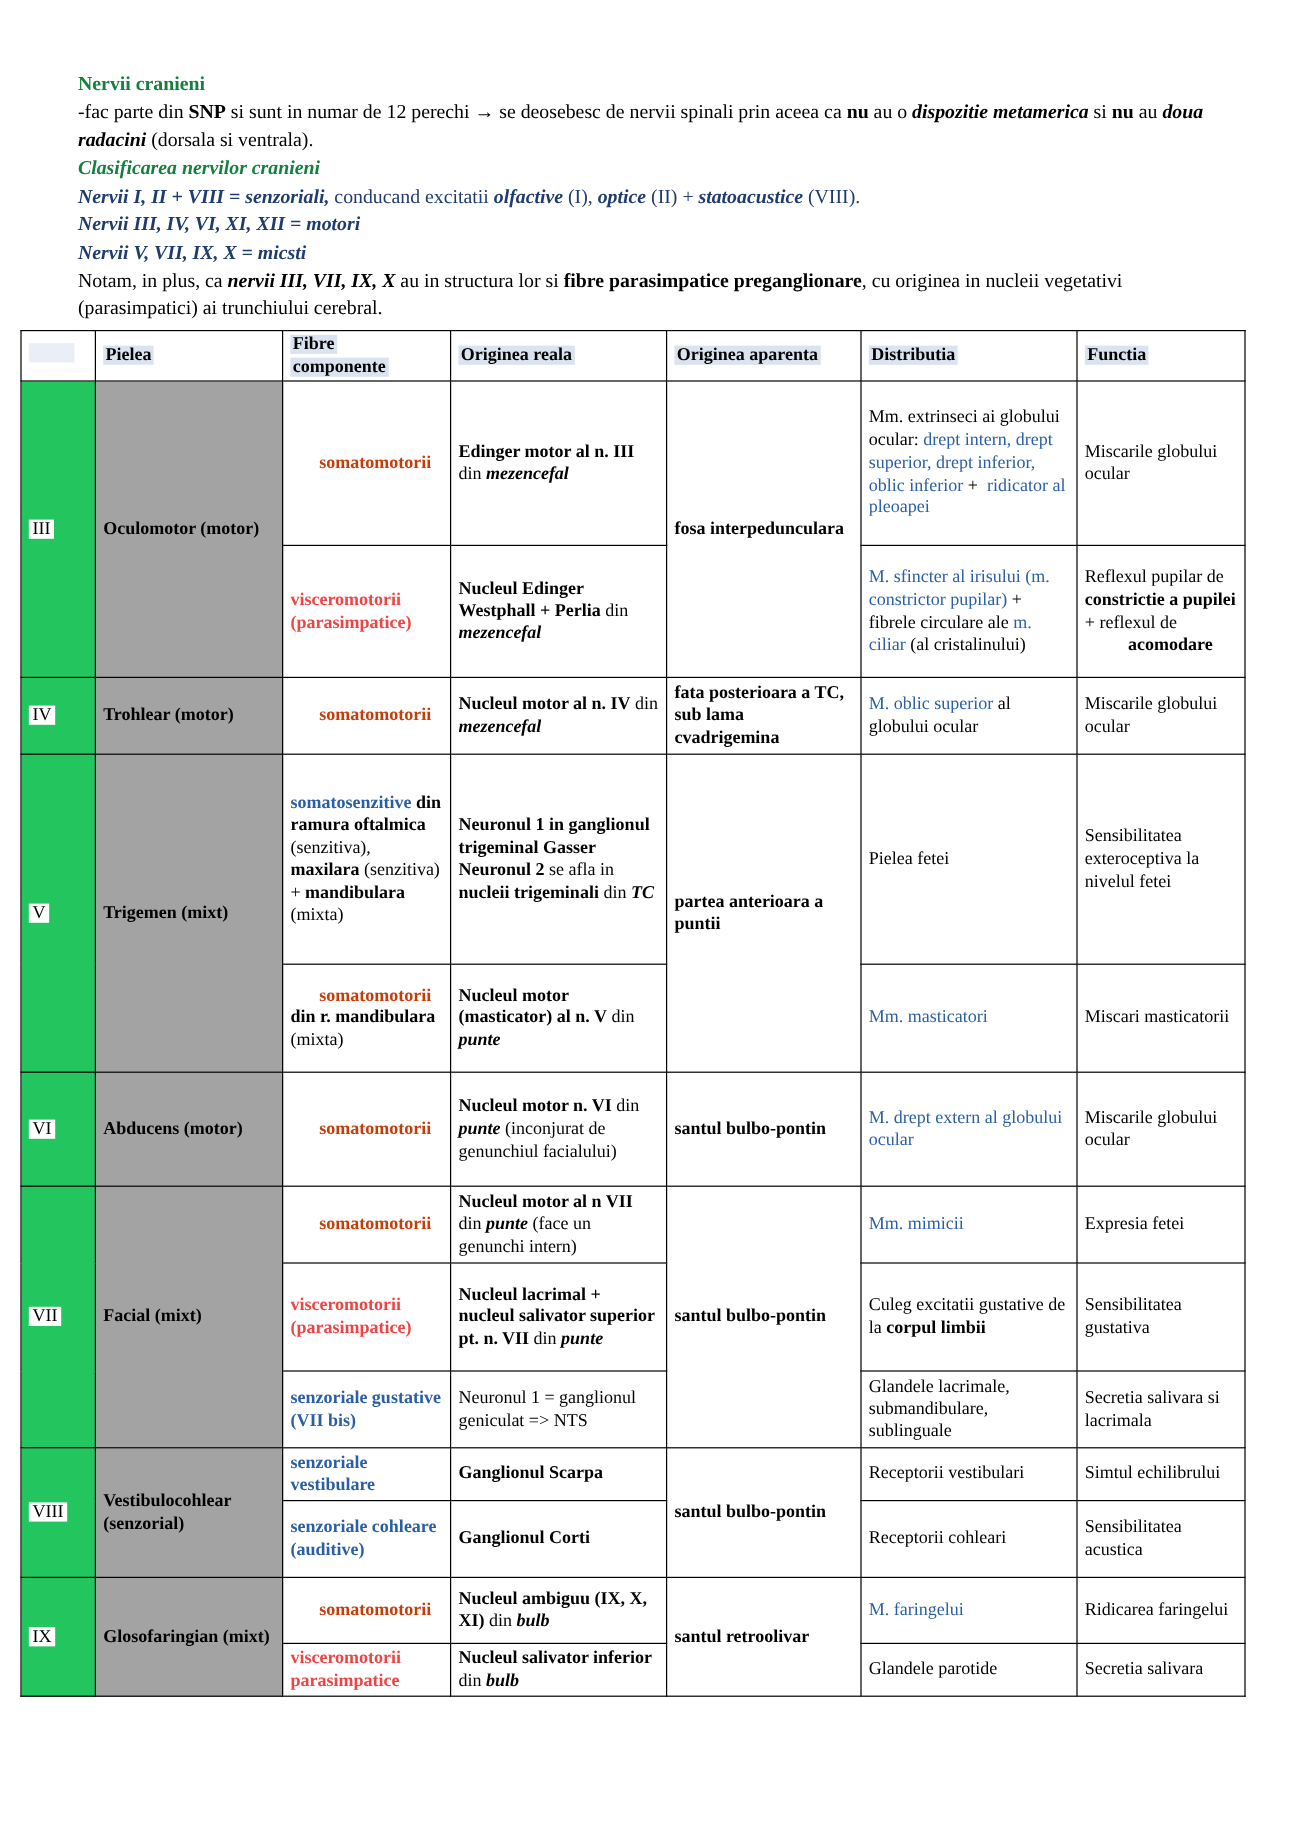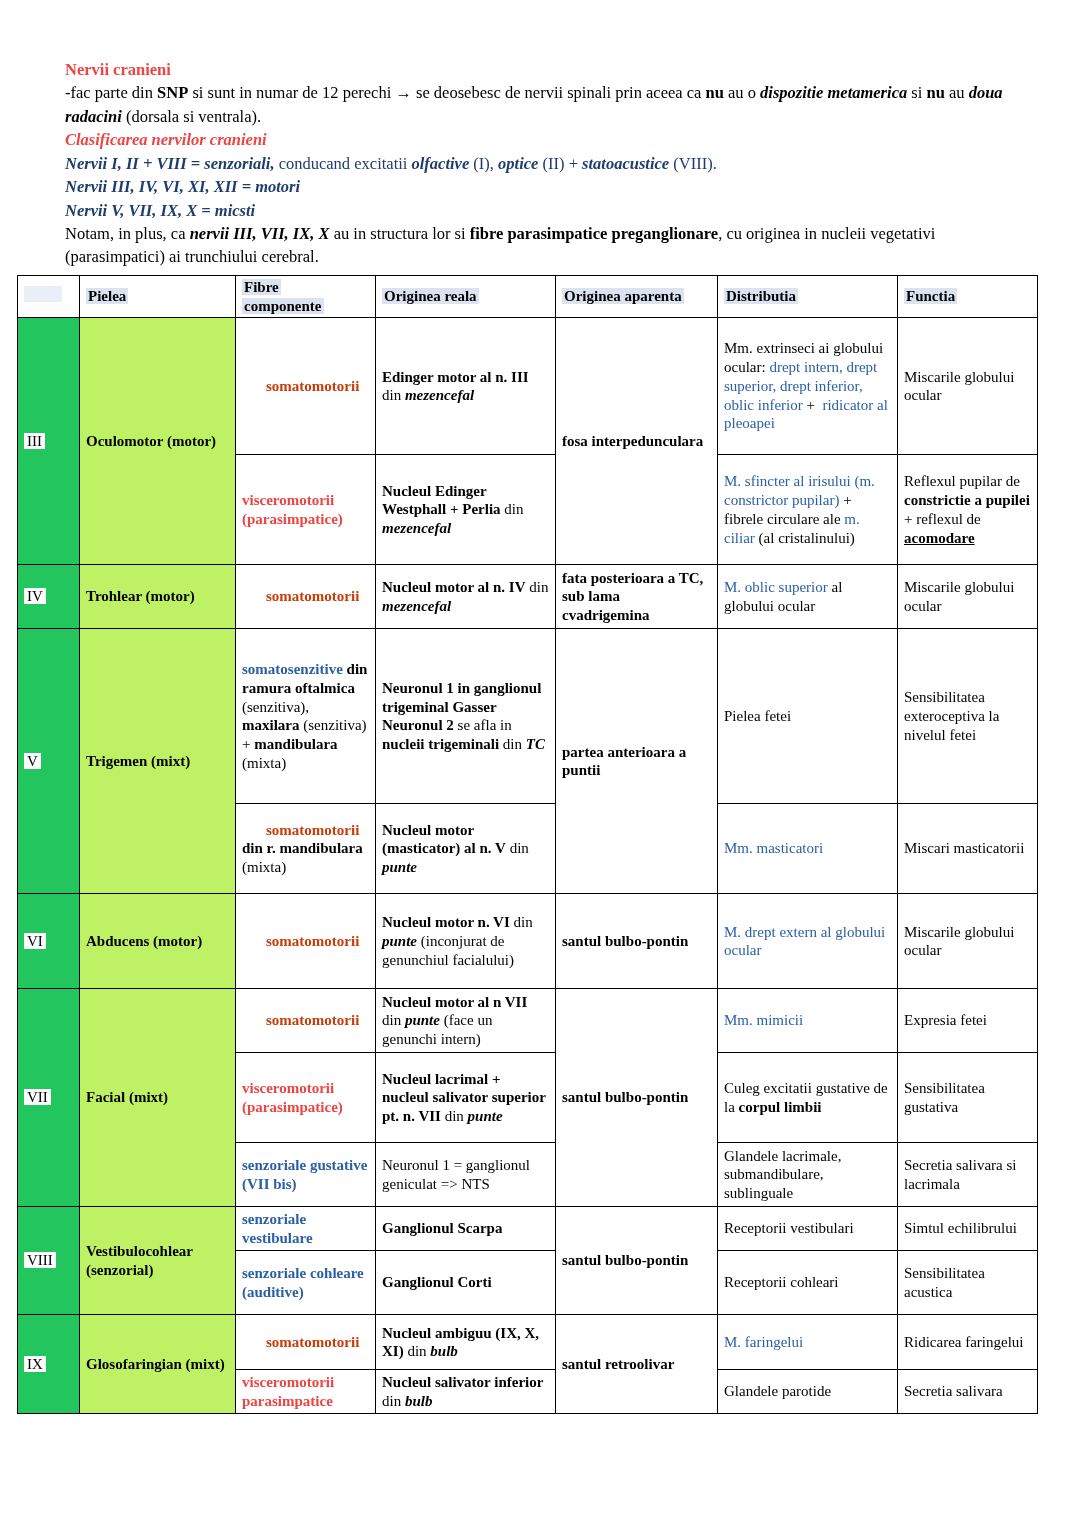--- a/index.html
+++ b/index.html
@@ -28,26 +28,26 @@
     text-align:left;
     white-space:pre-wrap;
     word-wrap:break-word;
     font-weight:normal;
   }
   table.nerves th{font-weight:bold;}
   .hl{background:#dbe3f0;padding:0 2px;box-decoration-break:clone;-webkit-box-decoration-break:clone;white-space:pre-wrap;}
   .hl-empty{display:inline-block;width:38px;height:16px;background:#e9eef7;}
   .cnum{background:#22c55e;font-weight:bold;}
   .cnum .hl-w{background:#ffffff;padding:0 3px;}
-  .cname{background:#bef264;}
+  .cname{background:#a3a3a3;}
   
   .r-b{font-weight:bold;}
   .r-i{font-style:italic;}
-  .r-u{text-decoration:underline;}
-  .r-red{color:#ef4444;}
+  .r-u{margin-left:36px;}
+  .r-red{color:#15803d;}
   .r-navy{color:#1f3c6e;}
   .r-blue{color:#2a5fa5;}
   .r-orange{color:#ef4444;}
   .r-ored{color:#c63d0a;margin-left:24px;}
 </style>
 </head>
 <body>
 
 <div class="page">
 

